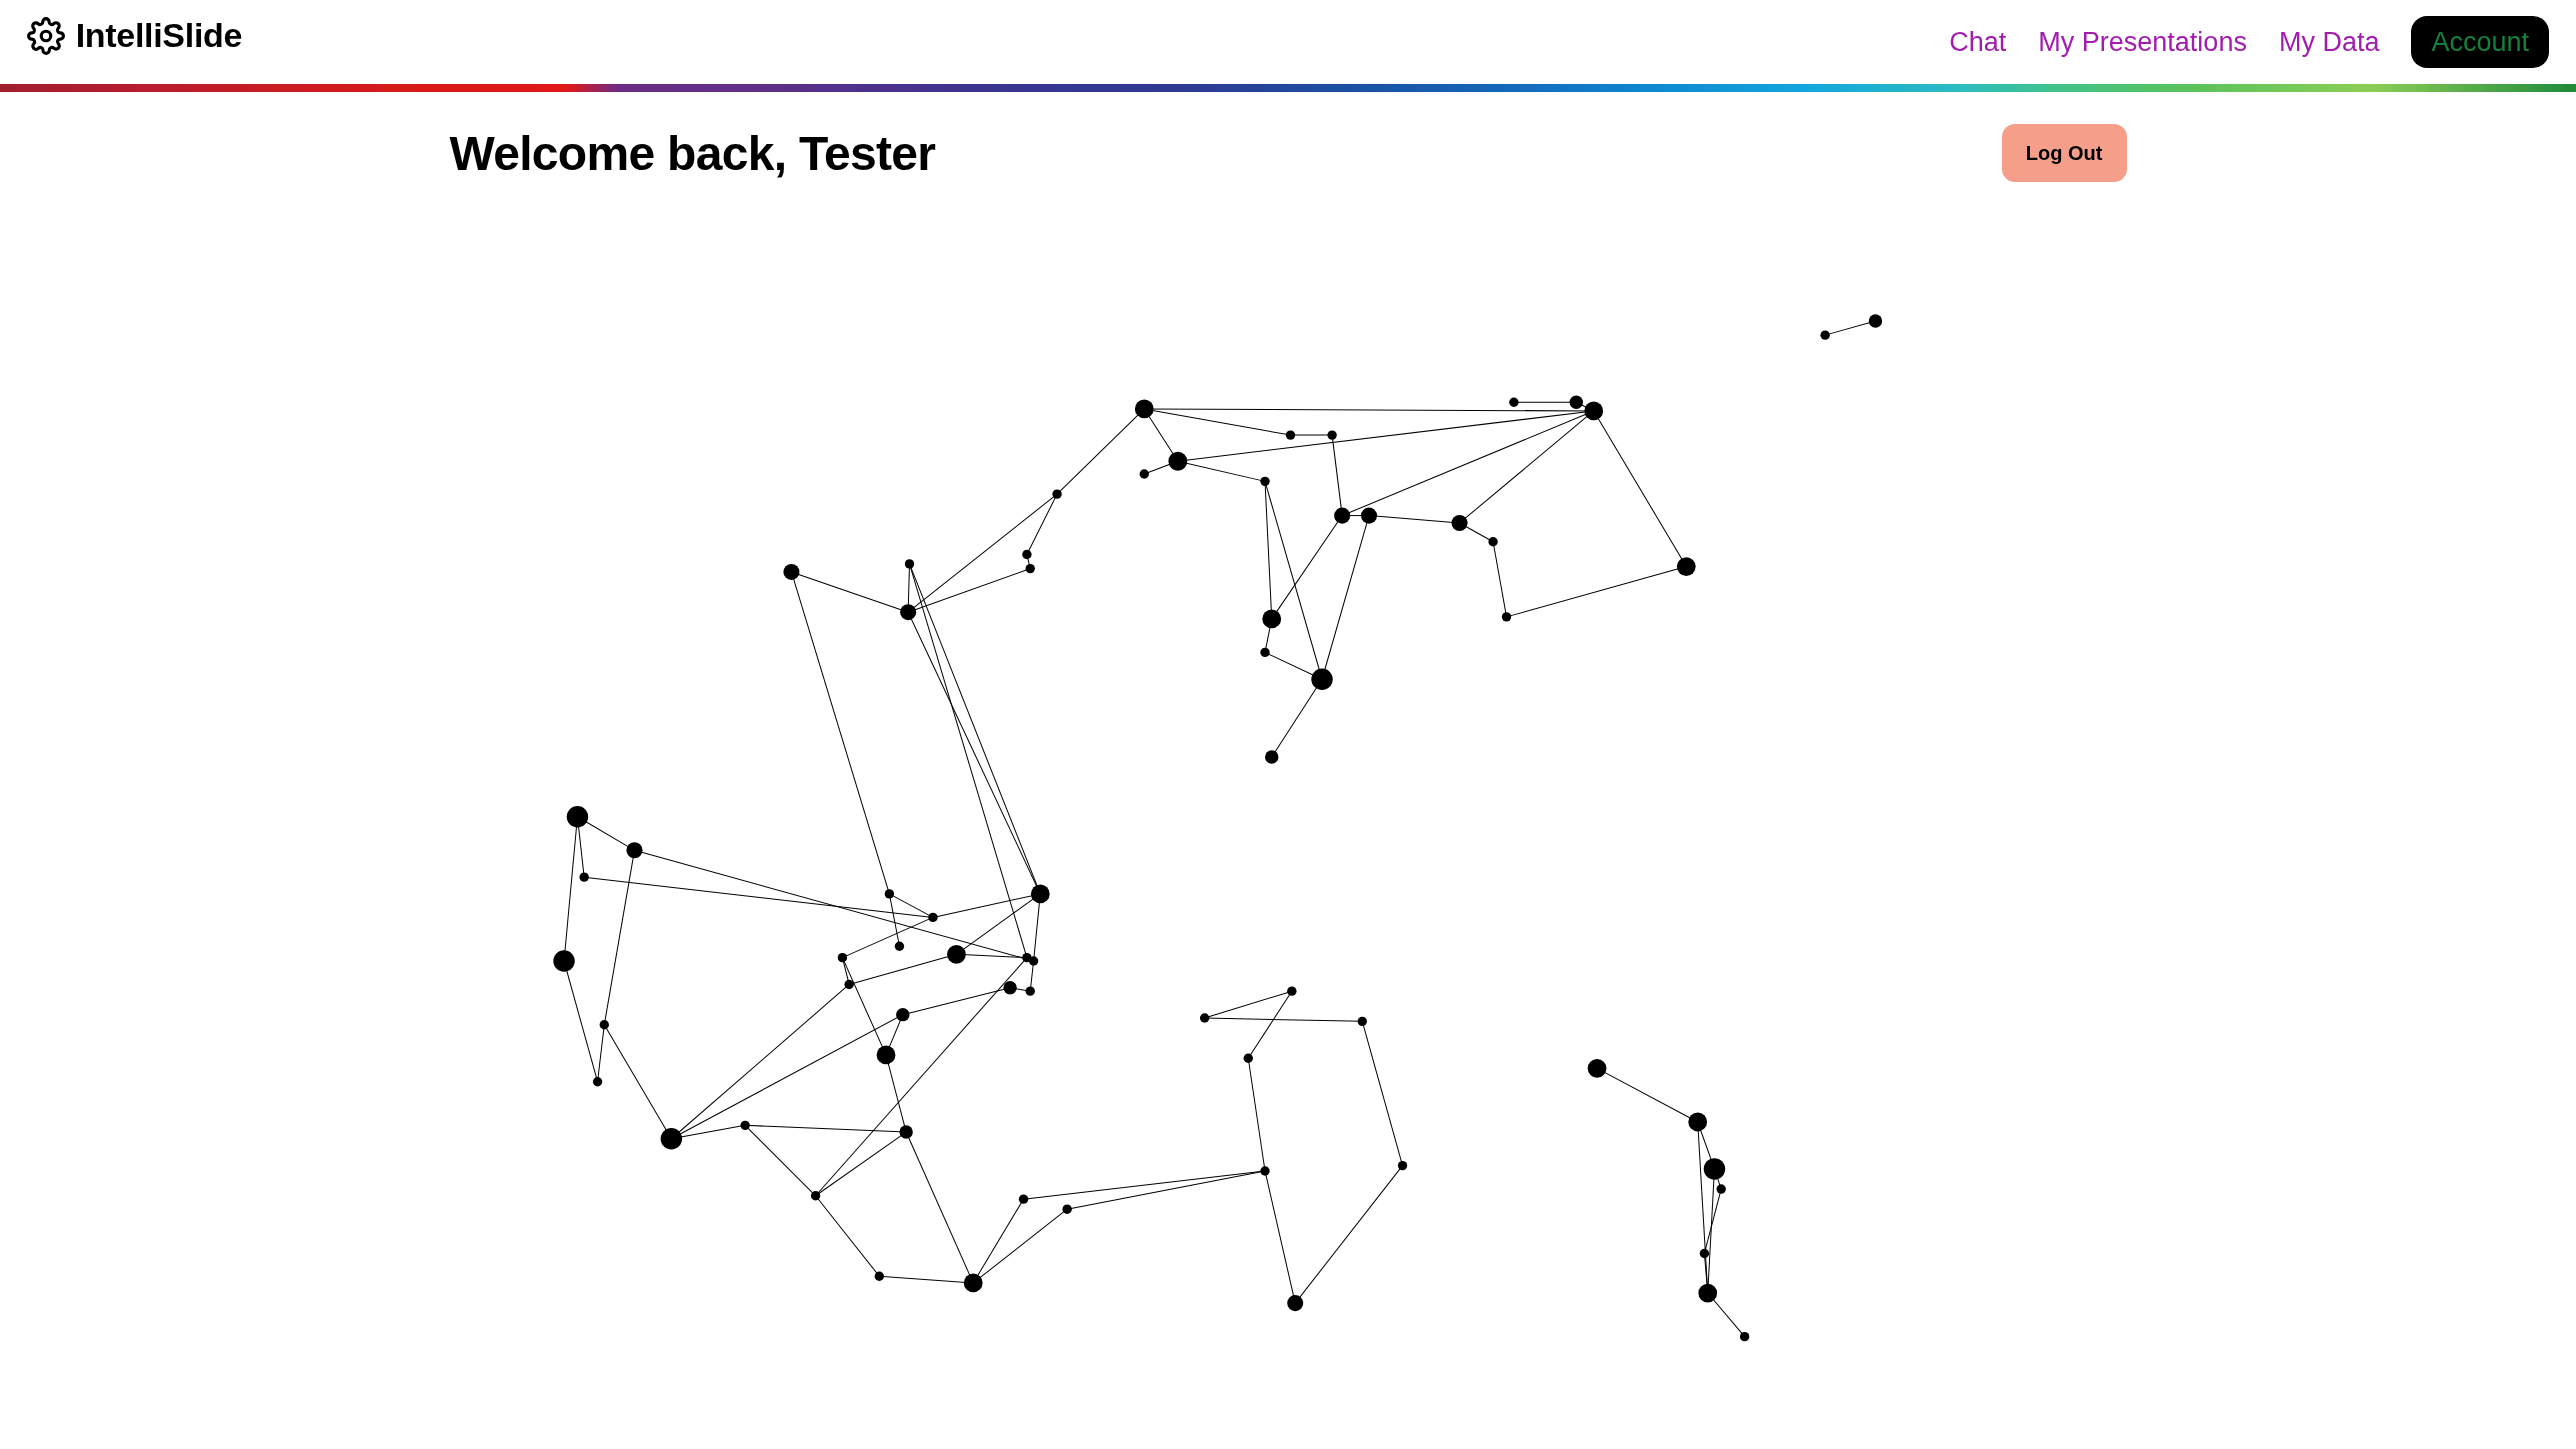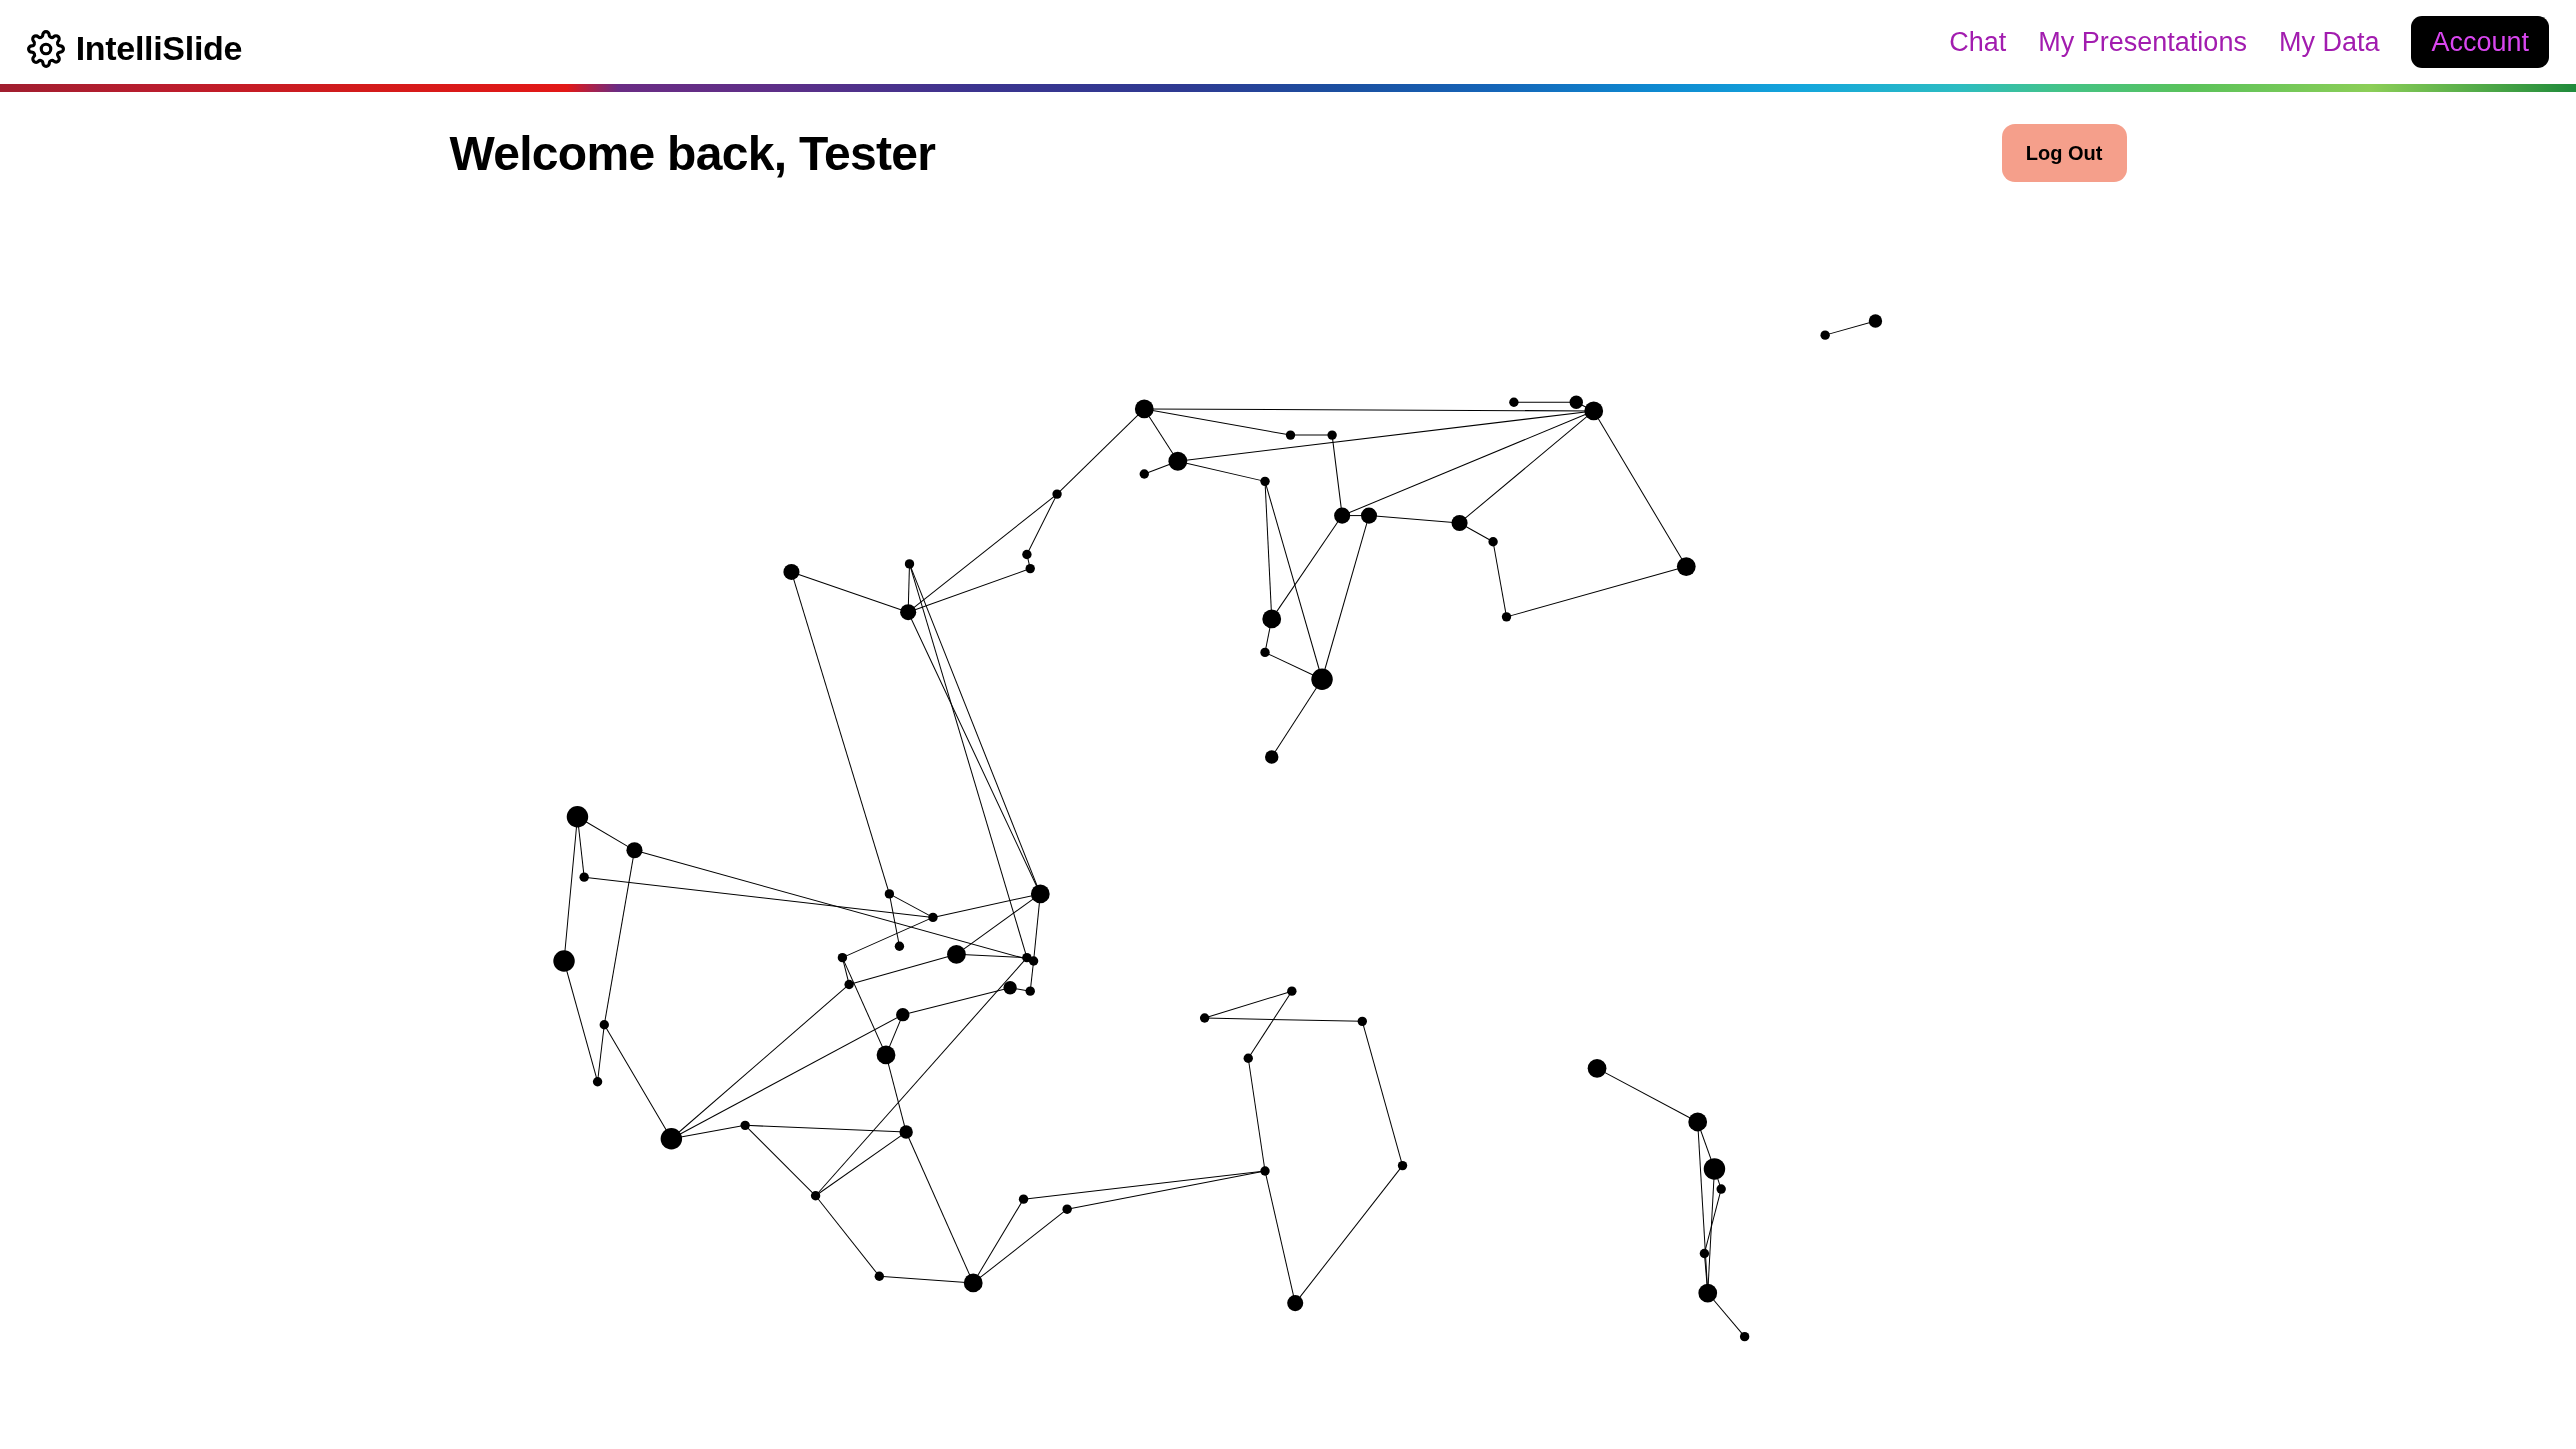--- a/index.html
+++ b/index.html
@@ -1,23 +1,23 @@
 <!DOCTYPE html>
 <html style="font-size:10.7px"><head>
 <meta charset="utf-8">
 <style>
   * { margin: 0; padding: 0; box-sizing: border-box; }
   body { font-family: -apple-system, BlinkMacSystemFont, "Segoe UI", Helvetica, Arial, sans-serif; background: #fff; width: 2576px; height: 1449px; overflow: hidden; }
-  .header { display: flex; align-items: flex-end; justify-content: space-between; padding: 16px 27px; gap: 15px; }
+  .header { display: flex; align-items: flex-start; justify-content: space-between; padding: 16px 27px; gap: 15px; }
   .logo-wrap { display: flex; align-items: center; gap: 10.7px; }
   .logo-icon svg { width: 38px; height: 38px; display: block; }
   .logo-text { font-size: 34px; font-weight: 700; letter-spacing: -0.3px; }
   .nav { display: flex; align-items: center; gap: 32px; }
   .nav-link { font-size: 27px; font-weight: 500; color: #a21caf; text-decoration: none; cursor: pointer; }
-  .nav-account { background: #000; color: #d946ef; padding: 10.7px 20px; border-radius: 11px; font-size: 27px; font-weight: 500; cursor: pointer; }
+  .nav-account { background: #000; color: #15803d; padding: 10.7px 20px; border-radius: 16px; font-size: 27px; font-weight: 500; cursor: pointer; }
   .gradient-bar { height: 8px; width: 100%; background: linear-gradient(90deg,
       #a01e2f 0%, #b91d2e 6%, #d31b1b 14%, #e21817 22%,
       #6a2c84 24%, #5e2f88 30%, #3b348f 38%, #2e3a92 46%,
       #1b4fa0 52%, #1565b8 58%, #0e88d0 64%, #14a6dc 70%,
       #2cbcc2 76%, #43c388 80%, #5ac25a 85%, #8cce57 92%, #1f8a3b 100%);
   }
   .content { width: 1677px; margin: 0 auto; padding-top: 32px; position: relative; }
   .top-row { display: flex; align-items: center; justify-content: space-between; }
   .welcome { font-size: 48px; font-weight: 700; letter-spacing: -0.7px; }
   .logout-btn { background: #f59f8b; color: #000; border: none; padding: 17.4px 24px; border-radius: 13px; font-size: 20px; font-weight: 700; cursor: pointer; }

